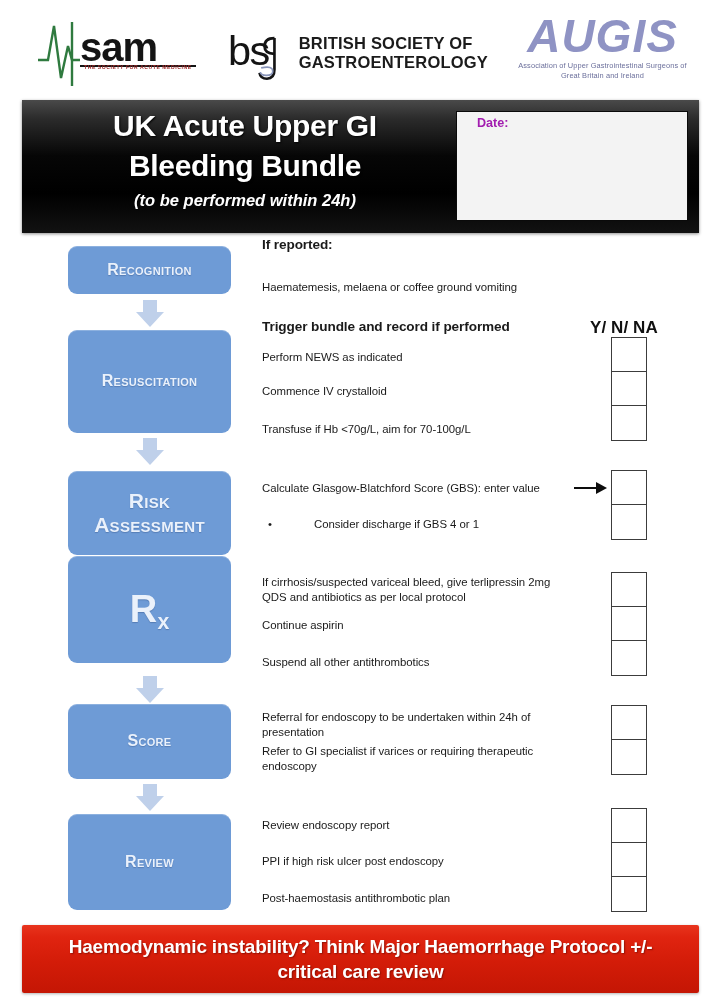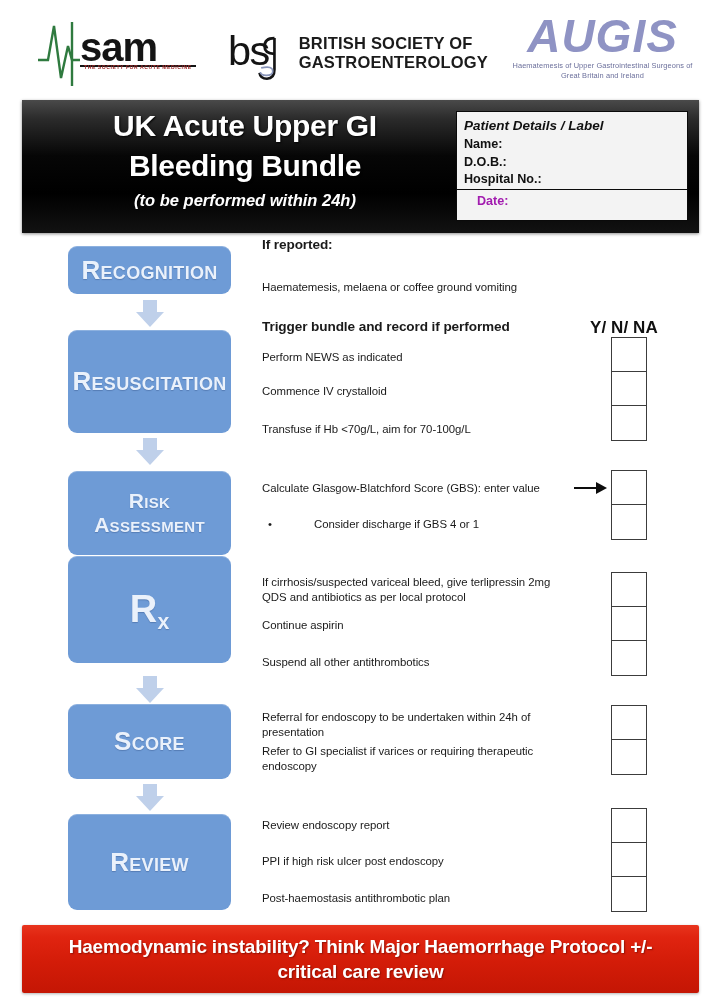--- a/index.html
+++ b/index.html
@@ -169,21 +169,21 @@
     align-items: center;
     justify-content: center;
     text-align: center;
     box-shadow: inset 0 1px 0 rgba(255,255,255,0.22);
   }
 
   .stage-label {
     font-family: "Liberation Sans", sans-serif;
     font-weight: bold;
     font-variant: small-caps;
-    font-size: 26px;
+    font-size: 16px;
     line-height: 1.16;
     letter-spacing: 0.3px;
     text-shadow: 0 1px 1px rgba(40,70,120,0.35);
     padding: 0 4px;
   }
   .stage-label.two-line { font-size: 21px; }
   .stage-label.rx {
     font-variant: normal;
     font-size: 38px;
     letter-spacing: 0;
@@ -334,40 +334,34 @@
       </svg>
       <div class="bsg-word">
         <div>BRITISH SOCIETY OF</div>
         <div>GASTROENTEROLOGY</div>
       </div>
     </div>
 
     <div class="logo-augis">
       <div class="augis-word">AUGIS</div>
       <div class="augis-sub">
-        <div>Haematemesis of Upper Gastrointestinal Surgeons of</div>
+        <div>Association of Upper Gastrointestinal Surgeons of</div>
         <div>Great Britain and Ireland</div>
       </div>
     </div>
   </div>
 
   <div class="title-block">
     <div class="title-text-wrap">
       <div class="title-l1">UK Acute Upper GI</div>
       <div class="title-l2">Bleeding Bundle</div>
       <div class="title-sub">(to be performed within 24h)</div>
     </div>
 
     <div class="patient-box">
-      <div class="patient-main">
-        <div class="patient-title">Patient Details / Label</div>
-        <div class="patient-field">Name:</div>
-        <div class="patient-field">D.O.B.:</div>
-        <div class="patient-field">Hospital No.:</div>
-      </div>
       <div class="patient-date">Date:</div>
     </div>
   </div>
 
   <div class="flow">
 
     <div class="stage-box" style="top:10px; height:48px;">
       <span class="stage-label">Recognition</span>
     </div>
     <div class="arrow-down" style="top:64px;">

